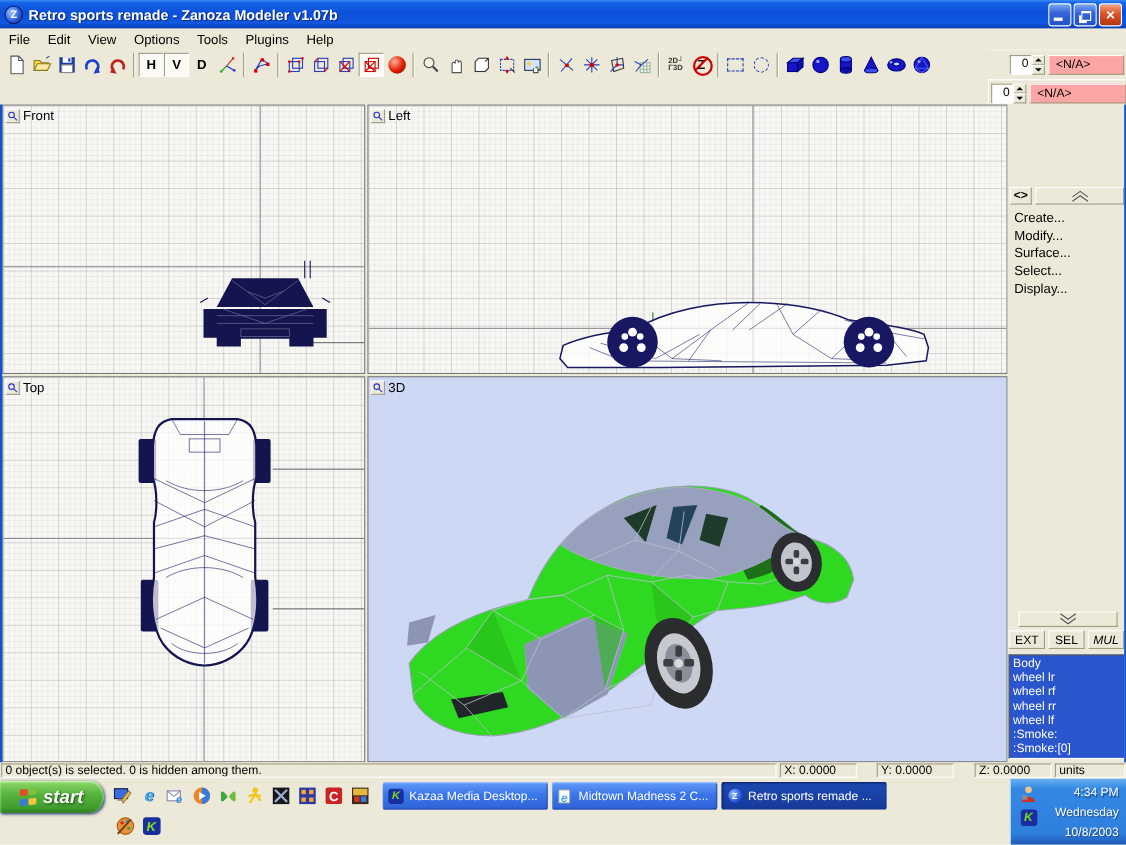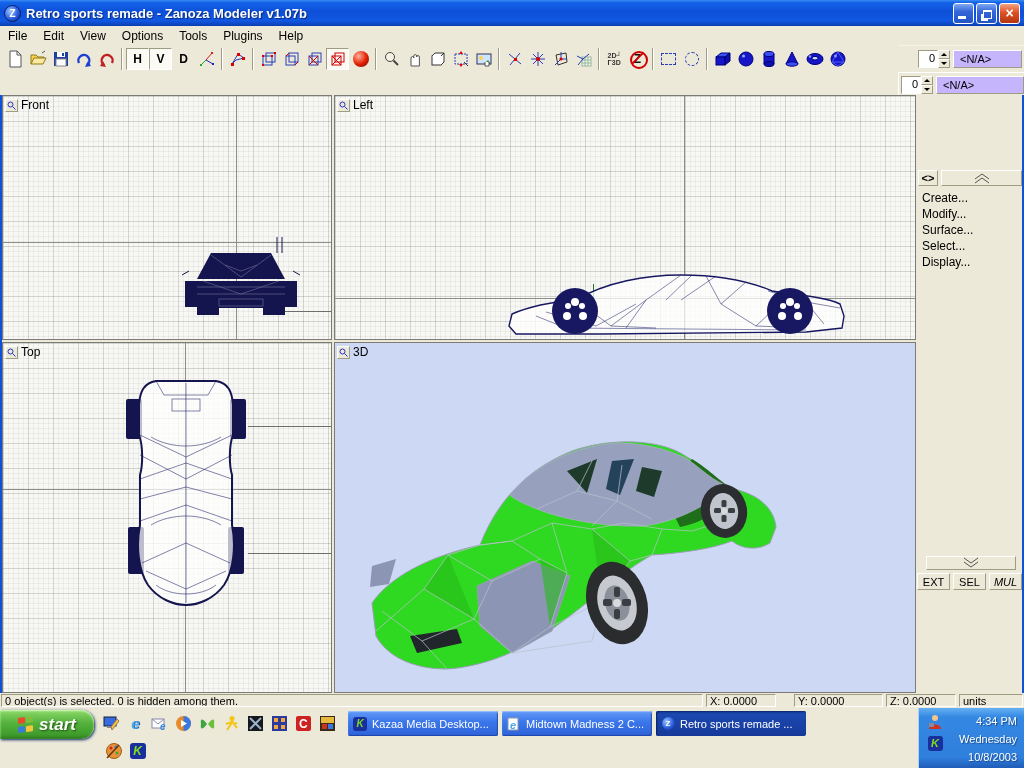--- a/index.html
+++ b/index.html
@@ -45,21 +45,21 @@
   #ctrl-row2{top:72px;left:898px;width:126px;height:23px;background:#ece9d8;
     border-top:1px solid #fff;border-left:1px solid #fff;padding:1px 0 0 2px;box-sizing:border-box;}
   .spinner{display:flex;height:18px;}
   .spin-val{width:20px;height:18px;background:#fff;border:1px solid;border-color:#9f9c84 #fff #fff #9f9c84;
     font-size:11px;text-align:right;padding:1px 2px 0 0;box-sizing:border-box;}
   .spin-btns{display:flex;flex-direction:column;width:12px;height:18px;}
   .spin-b{flex:1;background:#ece9d8;border:1px solid;border-color:#fff #9f9c84 #9f9c84 #fff;
     display:flex;align-items:center;justify-content:center;box-sizing:border-box;}
   .arr-up{width:0;height:0;border-left:3px solid transparent;border-right:3px solid transparent;border-bottom:3px solid #000;}
   .arr-dn{width:0;height:0;border-left:3px solid transparent;border-right:3px solid transparent;border-top:3px solid #000;}
-  .na-box{flex:1;height:18px;margin-left:3px;background:#c4b5fd;border:1px solid;border-color:#fff #9f9c84 #9f9c84 #fff;
+  .na-box{flex:1;height:18px;margin-left:3px;background:#fca5a5;border:1px solid;border-color:#fff #9f9c84 #9f9c84 #fff;
     font-size:11px;display:flex;align-items:center;padding-left:6px;box-sizing:border-box;}
   
   #workspace{position:absolute;left:0;top:95px;width:1024px;height:598px;background:#ece9d8;}
   .edge-strip{position:absolute;background:#0f52d8;z-index:5;}
   .viewport{position:absolute;border:1px solid #7b7b78;box-sizing:border-box;overflow:hidden;background:#f7f7f4;}
   .grid{position:absolute;inset:0;
     background-image:
       linear-gradient(rgba(60,60,55,.14) 1px,transparent 1px),
       linear-gradient(90deg,rgba(60,60,55,.14) 1px,transparent 1px),
       linear-gradient(rgba(60,60,55,.06) 1px,transparent 1px),
@@ -574,28 +574,37 @@
       <div class="panel-btn" id="btn-chevdn">
         <svg width="20" height="12">
             <path d="M3,1 L10,6 L17,1 M3,5 L10,10 L17,5" fill="none" stroke="#555"></path>
           </svg>
       </div>
       <div class="modebtns">
         <div class="panel-btn modebtn">EXT</div>
         <div class="panel-btn modebtn">SEL</div>
         <div class="panel-btn modebtn" style="margin-right:0;font-style:italic;">MUL</div>
       </div>
+      <div id="objlist">
+        <div>Body</div>
+        <div>wheel lr</div>
+        <div>wheel rf</div>
+        <div>wheel rr</div>
+        <div>wheel lf</div>
+        <div>:Smoke:</div>
+        <div>:Smoke:[0]</div>
+      </div>
     </div>
     <div class="edge-strip" style="right:0;top:0;width:2px;height:598px;"></div>
   </div>
 
   <div id="statusbar">
     <div class="sb-cell" id="sb-msg">0 object(s) is selected. 0 is hidden among them.</div>
     <div class="sb-cell" style="width:70px;margin-right:18px;">X: 0.0000</div>
-    <div class="sb-cell" style="width:89px;margin-right:3px;">Y: 0.0000</div>
+    <div class="sb-cell" style="width:70px;margin-right:19px;">Y: 0.0000</div>
     <div class="sb-cell" style="width:70px;margin-right:3px;">Z: 0.0000</div>
     <div class="sb-cell" style="width:64px;margin-right:1px;">units</div>
   </div>
 
   <div id="taskbar">
     <div id="start-btn">
       <span class="xpflag">
         <i style="background:#e84a2a;"></i>
           <i style="background:#7fbf3f;"></i>
           <i style="background:#3a7ae0;"></i>

